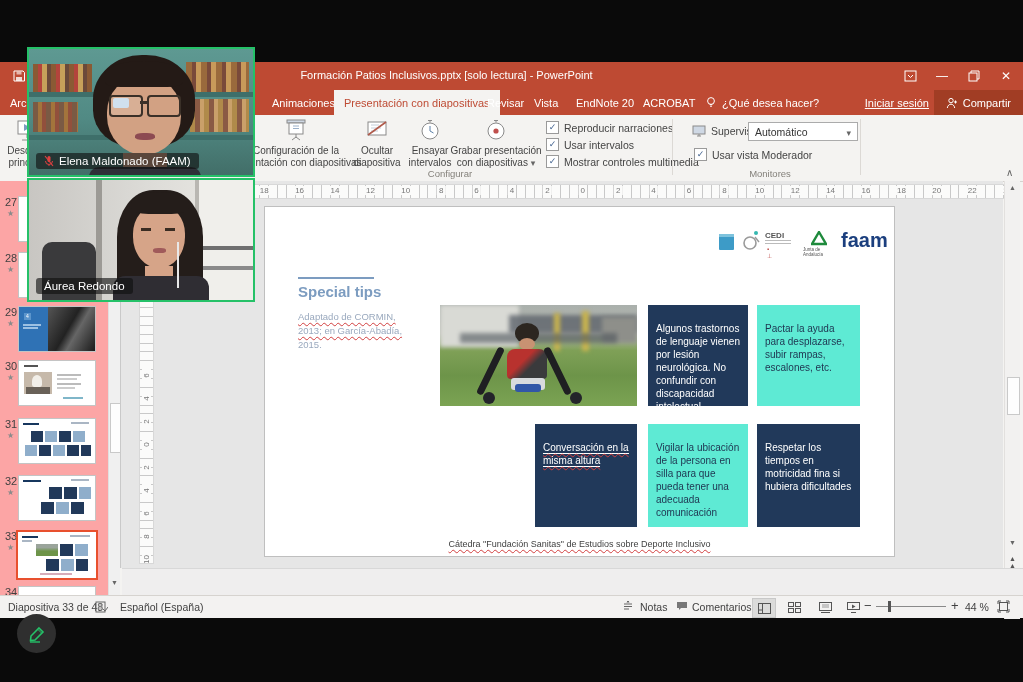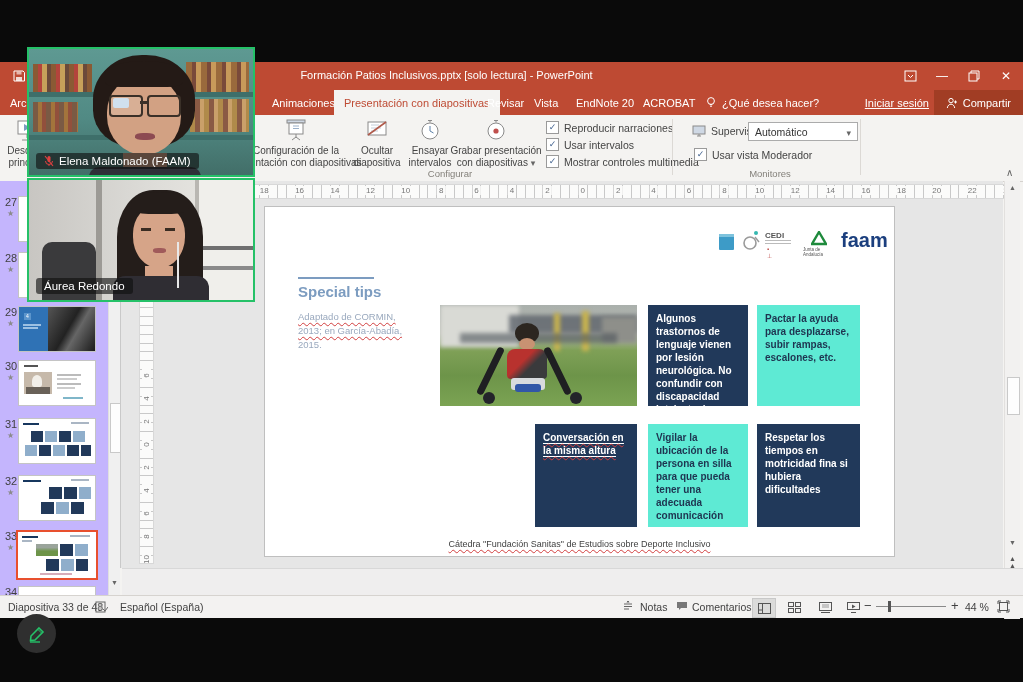--- a/index.html
+++ b/index.html
@@ -51,36 +51,36 @@
   .vr-num{position:absolute;left:0;width:13px;text-align:center;transform:rotate(-90deg);
     font-size:8px;color:#777;background:#FBFBFA;}
 
   .slide{position:absolute;left:265px;top:145px;width:629px;height:349px;background:#fff;
     box-shadow:0 0 0 1px #BFBFBF;}
   .slide-title{position:absolute;left:33px;top:26px;font-size:19px;font-weight:bold;color:#17375E;}
   .title-rule{position:absolute;left:33px;top:70px;width:76px;height:2px;background:#7C9CC0;}
   .subtitle{position:absolute;left:33px;top:76px;font-size:15px;font-weight:bold;color:#7C9CC0;}
   .citation{position:absolute;left:33px;top:103px;font-size:9.5px;line-height:14px;color:#9AA9BE;}
   .wavy{text-decoration:underline wavy #d23f3f;text-decoration-thickness:1px;text-underline-offset:2px;}
-  .tipbox{position:absolute;font-size:10px;font-weight:bold;line-height:13px;padding:7px 8px;box-sizing:border-box;}
+  .tipbox{position:absolute;font-size:10px;font-weight:normal;line-height:13px;padding:17px 8px;box-sizing:border-box;}
   .box-dark{background:#21395A;color:#fff;}
   .box-light{background:#5eead4;color:#1E3450;}
   .slide-footer{position:absolute;left:0;top:332px;width:100%;text-align:center;
     font-size:9px;color:#3f3f3f;}
 
   
   .photo{position:absolute;left:175px;top:98px;width:197px;height:101px;overflow:hidden;
     background:linear-gradient(180deg,#aab0ac 0%,#b7b9b1 28%,#7fa057 45%,#6d9449 70%,#7ba353 100%);}
   .blurred{position:absolute;filter:blur(2px);}
 
   
   .logo-row{position:absolute;left:450px;top:22px;height:30px;}
 
   
-  .panel{position:absolute;left:0;top:119px;width:120px;height:414px;background:#c4b5fd;}
+  .panel{position:absolute;left:0;top:119px;width:120px;height:414px;background:#fca5a5;}
   .slide-item{position:absolute;left:0;width:120px;}
   .slide-num{position:absolute;left:5px;top:0;font-size:11px;color:#404040;}
   .slide-star{position:absolute;left:7px;top:13px;font-size:8px;color:#8a8a8a;}
   .slide-star::after{content:"★";}
   .thumb{position:absolute;left:18px;top:0;width:76px;height:44px;background:#fff;
     border:1px solid #C4C4C4;overflow:hidden;}
   .thumb.sel{left:16px;width:78px;height:46px;border:2px solid #E8502E;}
   .mini{position:absolute;inset:0;background:#fff;}
   .mbox{position:absolute;}
   .panel-sbar{position:absolute;left:108px;top:119px;width:11px;height:414px;background:#F0F0F0;border-left:1px solid #E0E0E0;}

